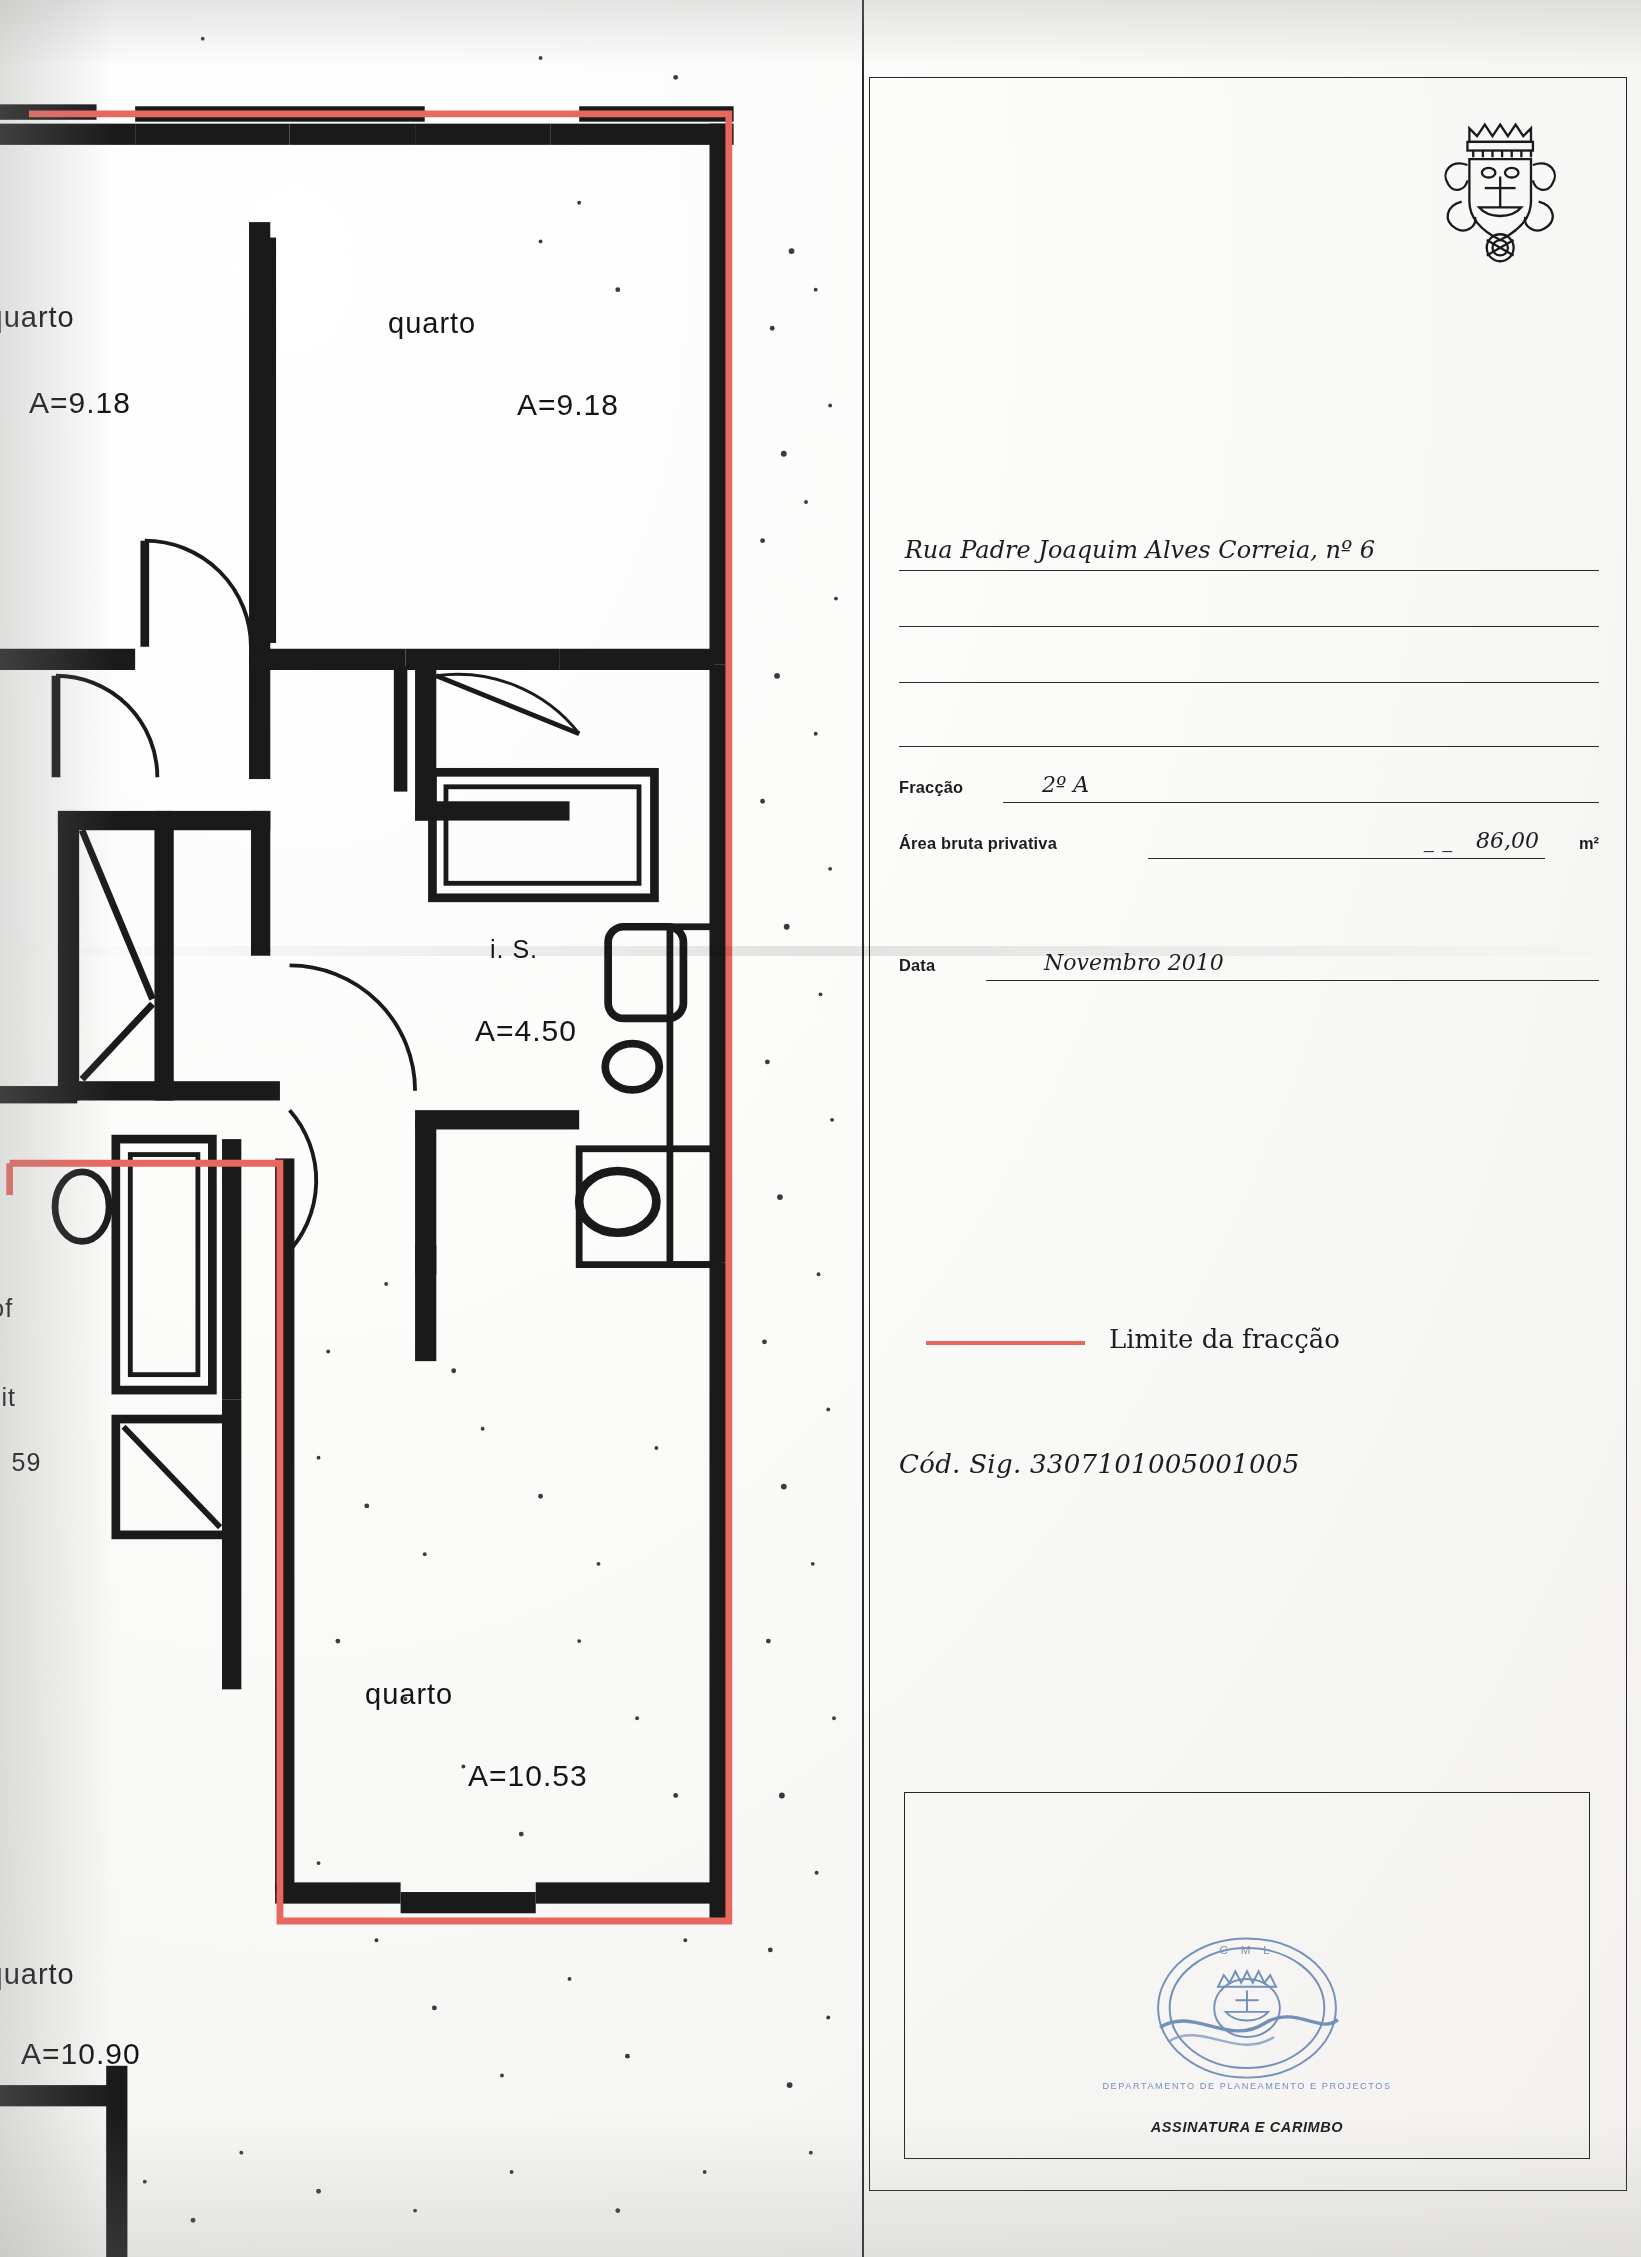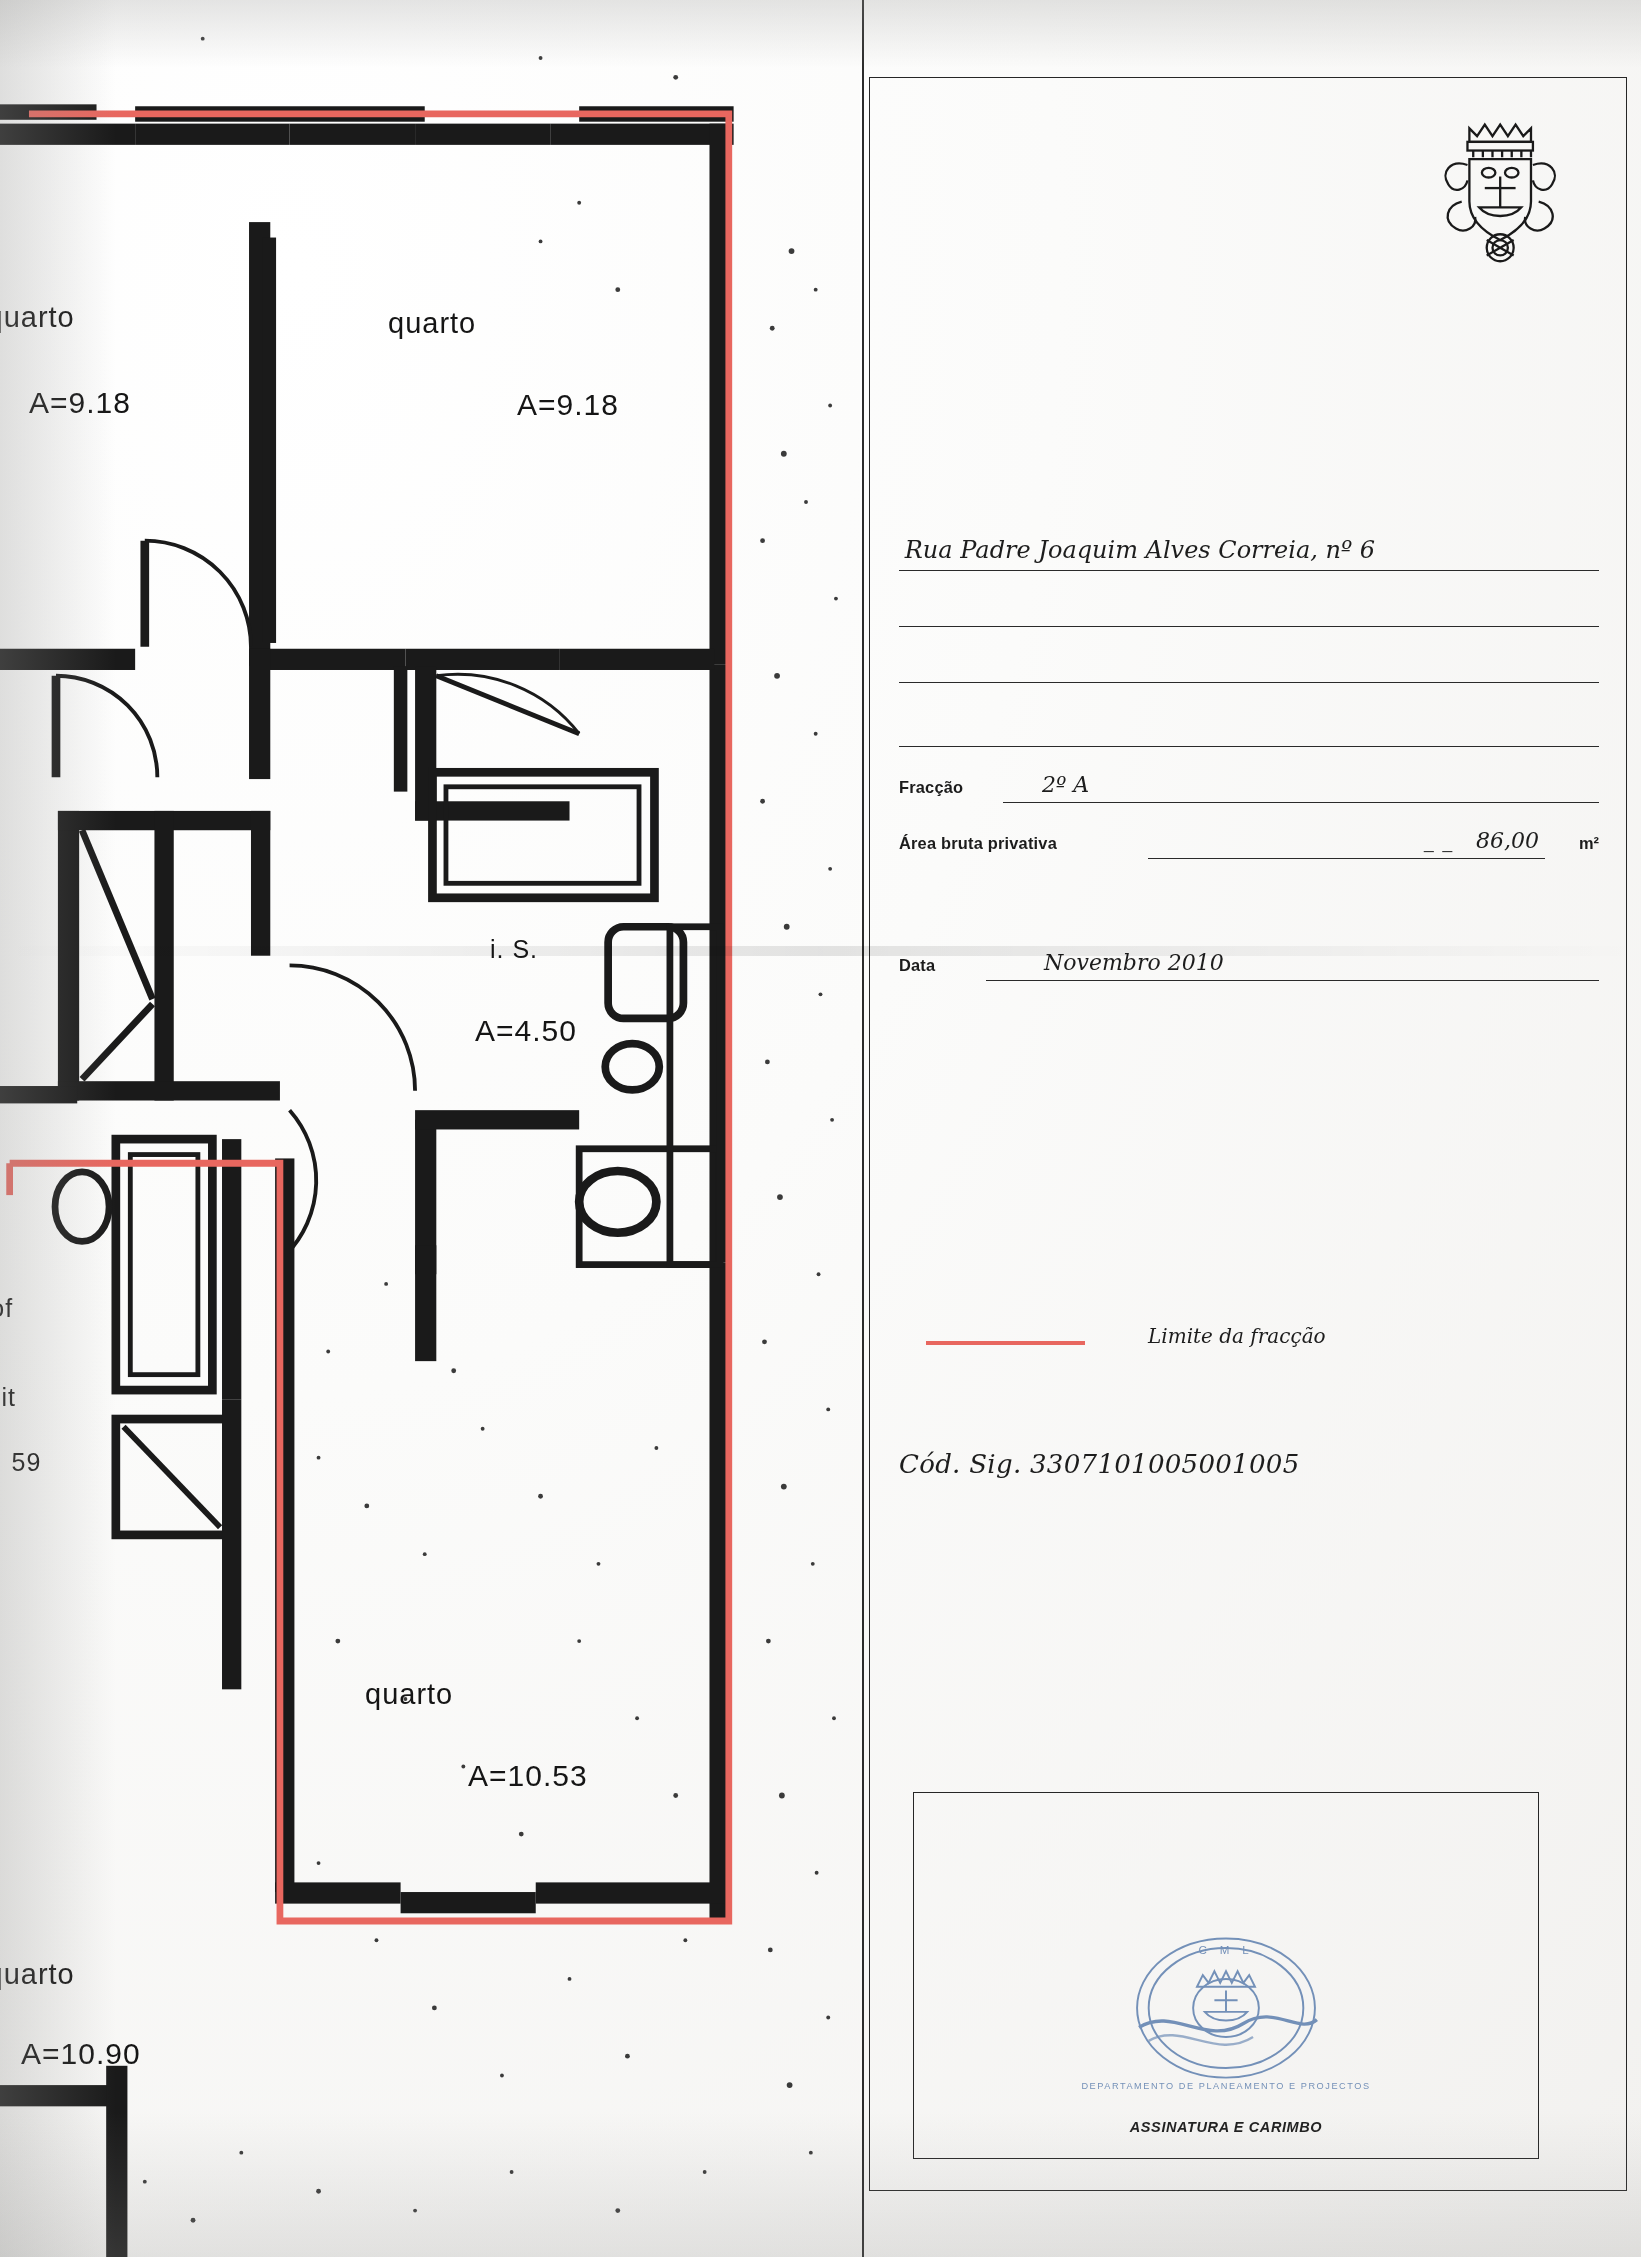--- a/index.html
+++ b/index.html
@@ -176,44 +176,42 @@
     top: 17.4px;
     width: 159px;
     height: 3.9px;
     background: #e8675f;
   }
   .legend .txt {
     position: absolute;
     left: 210px;
     top: 0;
     font-family: "DejaVu Serif", serif;
-    font-style: italic;
-    font-size: 20px;
+    font-size: 26px;
     color: #1d1d1d;
-    margin-left: 39px;
   }
 
   .codsig {
     position: absolute;
     left: 29px;
     top: 1371px;
     font-family: "DejaVu Serif", serif;
     font-style: italic;
     font-size: 26px;
     color: #1d1d1d;
     letter-spacing: 0.3px;
     text-align: right;
   }
 
   
   #sigbox {
     position: absolute;
-    left: 43px;
+    left: 34px;
     top: 1714px;
-    width: 626px;
+    width: 686px;
     height: 367px;
     border: 1.9px solid #262626;
     box-sizing: border-box;
   }
   #sigbox .caption {
     position: absolute;
     left: 0; right: 0;
     bottom: 23px;
     text-align: center;
     font-size: 14.5px;

